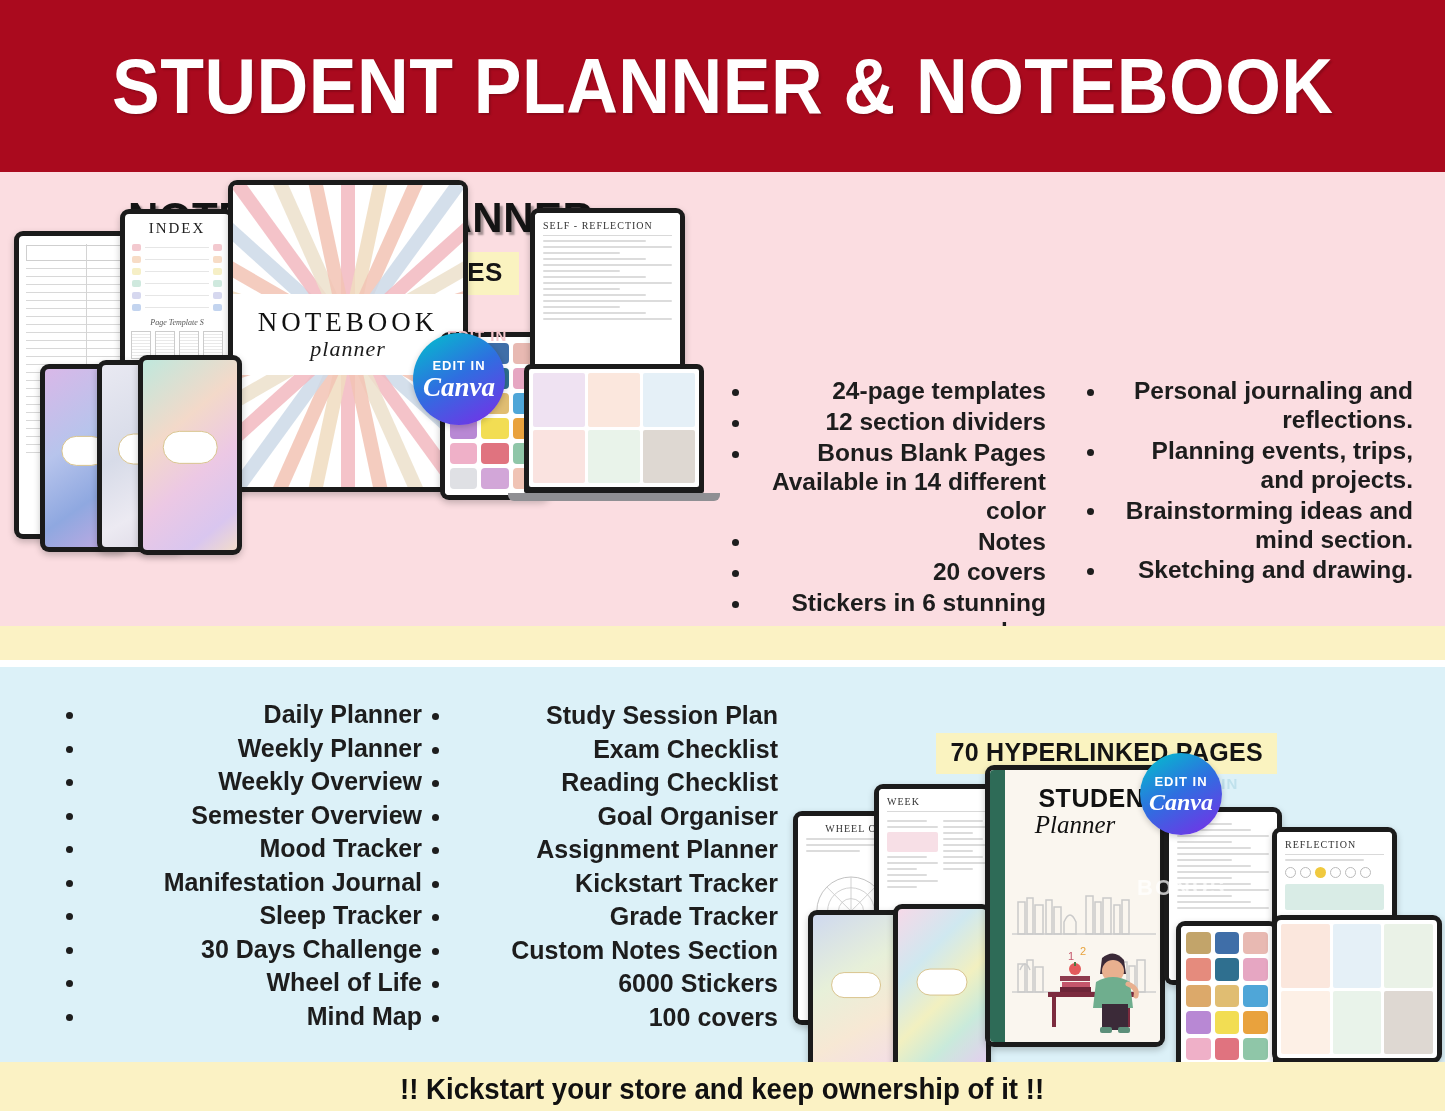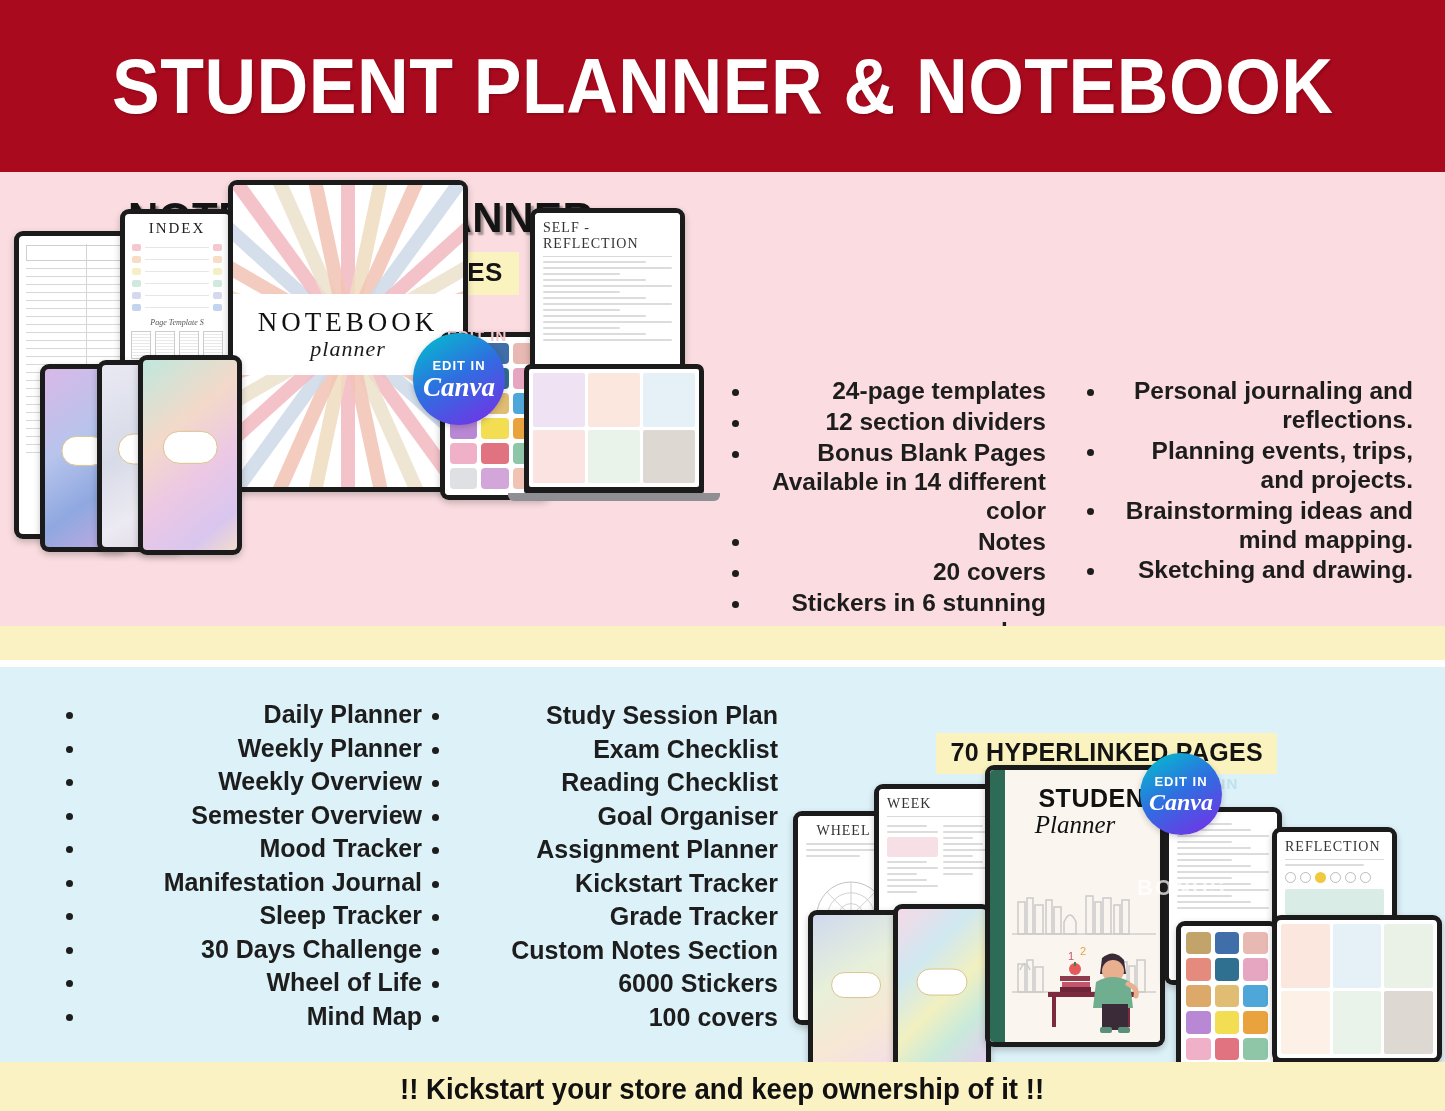--- a/index.html
+++ b/index.html
@@ -197,21 +197,21 @@
     background: linear-gradient(150deg, #00C4CC 0%, #2F6EE0 48%, #7D2AE8 100%);
     display: flex; flex-direction: column; align-items: center; justify-content: center;
     color: #fff;
     box-shadow: 0 2px 6px rgba(0,0,0,.2);
   }
   .canva-badge .edit { font-size: 13px; font-weight: bold; letter-spacing: 1px; }
   .canva-badge .canva { font-family: "Liberation Serif", serif; font-style: italic; font-weight: bold; font-size: 27px; line-height: 1; margin-top: 1px; }
 
   
   .doc { position: absolute; inset: 0; padding: 7px 8px; background: #fff; }
-  .doc .t { font-family: "Liberation Serif", serif; font-size: 14px; letter-spacing: 1px; color: #333; }
+  .doc .t { font-family: "Liberation Serif", serif; font-size: 10px; letter-spacing: 1px; color: #333; }
   .doc .rule { height: 1px; background: #d9d9d9; margin: 4px 0; }
   .doc .tiny { height: 2px; background: #dcdcdc; margin: 4px 0; border-radius: 1px; }
   .doc .tiny.s { width: 60%; }
   .doc .tiny.m { width: 80%; }
 
   
   .stickers { position: absolute; inset: 0; background: #fff; display: grid; grid-template-columns: repeat(3,1fr); gap: 4px; padding: 6px 5px; }
   .st { border-radius: 4px; height: 100%; }
 
   
@@ -447,21 +447,21 @@
     <li>Bonus Blank Pages Available in 14 different color</li>
     <li>Notes</li>
     <li>20 covers</li>
     <li>Stickers in 6 stunning colors</li>
 
   </ul>
 
   <ul class="feat col-nb-2">
     <li>Personal journaling and reflections.</li>
     <li>Planning events, trips, and projects.</li>
-    <li>Brainstorming ideas and mind mapping.</li>
+    <li>Brainstorming ideas and mind section.</li>
     <li>Sketching and drawing.</li>
 
   </ul>
 </div>
 
 <div class="divider-yellow"></div>
 <div class="divider-white"></div>
 
 <div class="blue-section">
 

